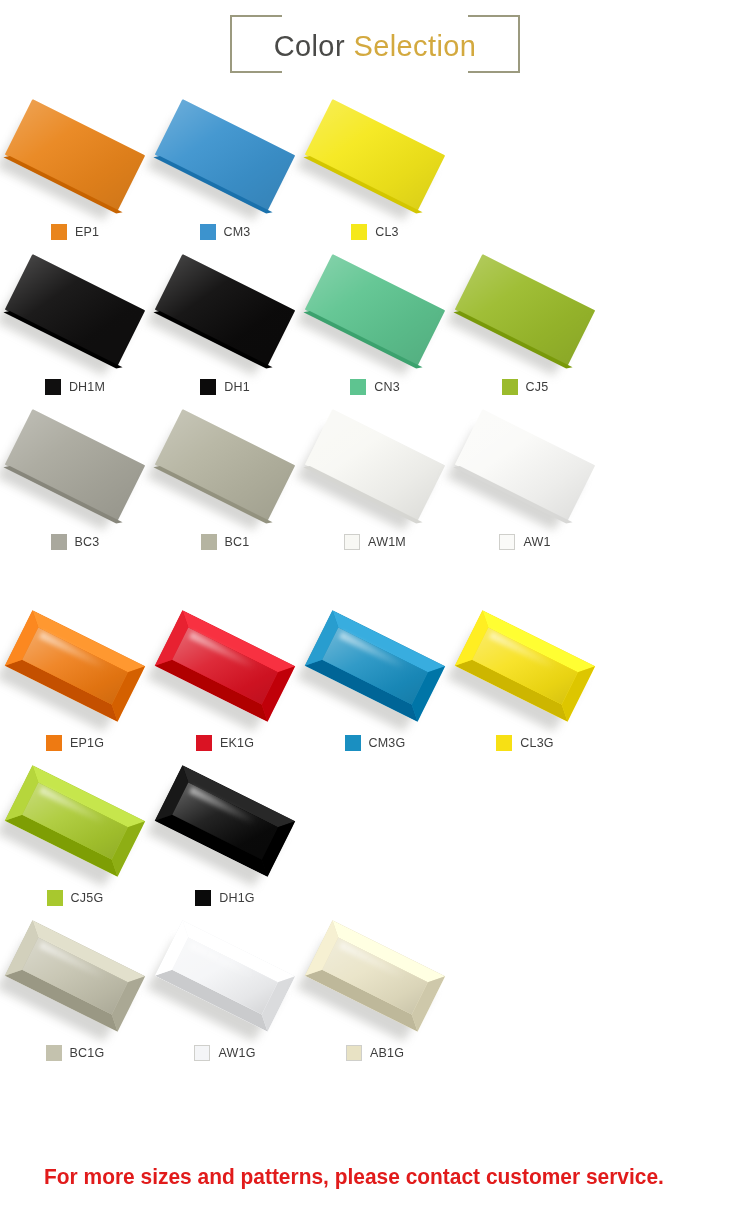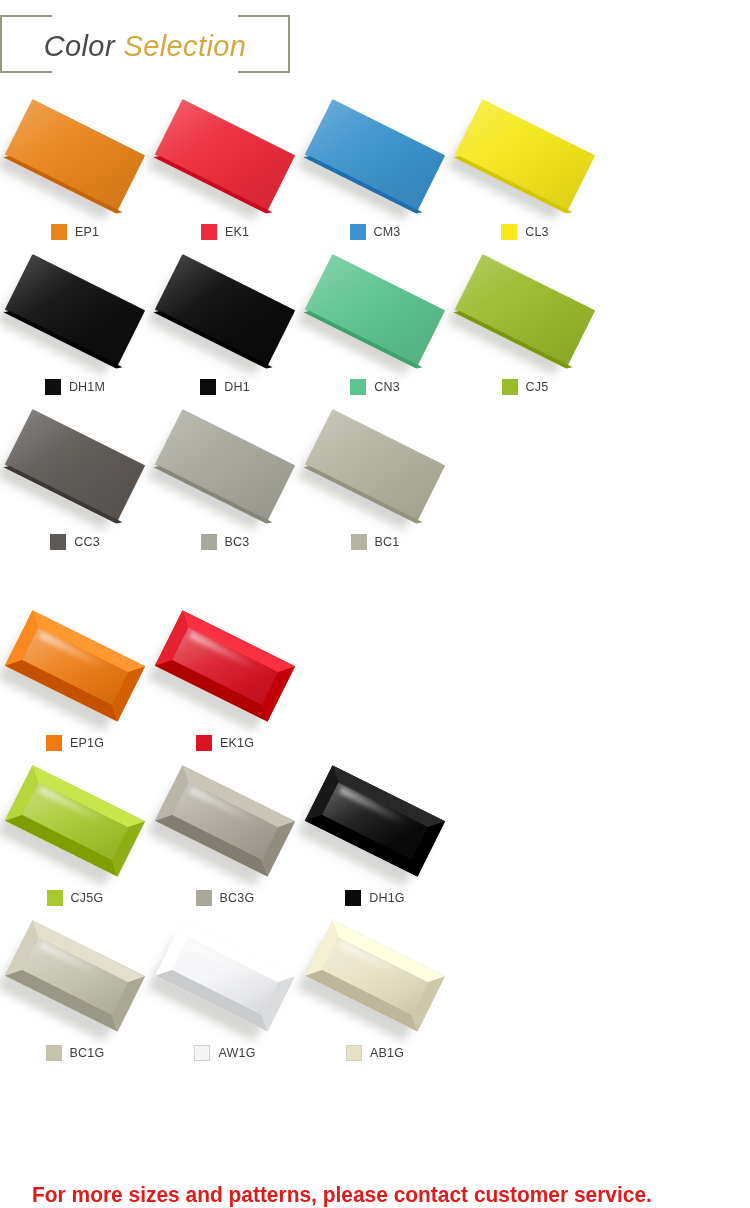--- a/index.html
+++ b/index.html
@@ -7,23 +7,22 @@
     width:750px;height:1208px;
     background:#ffffff;
     font-family:"Liberation Sans","DejaVu Sans",sans-serif;
     overflow:hidden;
     position:relative;
   }
 
   
   .header{
     height:92px;
-    display:flex;align-items:center;
+    display:flex;align-items:center;justify-content:center;
     position:relative;
-    font-style:italic;
   }
   .title-frame{
     position:relative;
     width:290px;height:62px;
     display:flex;align-items:center;justify-content:center;
   }
   .corner{position:absolute;width:52px;height:58px;pointer-events:none;}
   .corner i{position:absolute;background:#9b9a7f;display:block;}
   .corner.left{left:0;top:0;}
   .corner.left i.h-t{left:0;top:0;width:52px;height:2px;}
@@ -122,22 +121,22 @@
   .code{
     font-size:12.5px;color:#3d3d3d;white-space:nowrap;letter-spacing:.2px;
   }
   .cell.empty .tile-stage,.cell.empty .label-row{visibility:hidden;}
 
   .gap{height:46px;}
 
   
   .footer{
     position:absolute;left:0;right:0;bottom:0;height:62px;
-    display:flex;align-items:flex-end;
-    padding-left:32px;
+    display:flex;align-items:center;
+    padding-left:44px;
     box-sizing:border-box;
   }
   .footer-text{
     color:#e11b1b;
     font-size:22.5px;
     font-weight:bold;
     transform:scaleX(.93);
     transform-origin:left center;
     white-space:nowrap;
     font-family:"Liberation Sans","DejaVu Sans",sans-serif;
@@ -181,36 +180,20 @@
           <div class="label-row">
             <span class="chip" style="background: rgb(233, 133, 28);"></span>
             <span class="code">EP1</span>
           </div>
         </div>
         <div class="cell">
           <div class="tile-stage">
             <div class="tile-wrap">
               <div class="shadow"></div>
               <div class="tile-flat">
-                <div class="face" style="background: rgb(238, 43, 59);"></div>
-                <div class="sheen"></div>
-                <div class="edge-b" style="background: rgb(204, 9, 25);"></div>
-              </div>
-            </div>
-          </div>
-          <div class="label-row">
-            <span class="chip" style="background: rgb(238, 43, 59);"></span>
-            <span class="code">EK1</span>
-          </div>
-        </div>
-        <div class="cell">
-          <div class="tile-stage">
-            <div class="tile-wrap">
-              <div class="shadow"></div>
-              <div class="tile-flat">
                 <div class="face" style="background: rgb(60, 147, 206);"></div>
                 <div class="sheen"></div>
                 <div class="edge-b" style="background: rgb(26, 113, 172);"></div>
               </div>
             </div>
           </div>
           <div class="label-row">
             <span class="chip" style="background: rgb(60, 147, 206);"></span>
             <span class="code">CM3</span>
           </div>
@@ -297,36 +280,20 @@
             <span class="code">CJ5</span>
           </div>
         </div>
       </div>
       <div class="grid-row">
         <div class="cell">
           <div class="tile-stage">
             <div class="tile-wrap">
               <div class="shadow"></div>
               <div class="tile-flat">
-                <div class="face" style="background: rgb(95, 90, 86);"></div>
-                <div class="sheen"></div>
-                <div class="edge-b" style="background: rgb(61, 56, 52);"></div>
-              </div>
-            </div>
-          </div>
-          <div class="label-row">
-            <span class="chip" style="background: rgb(95, 90, 86);"></span>
-            <span class="code">CC3</span>
-          </div>
-        </div>
-        <div class="cell">
-          <div class="tile-stage">
-            <div class="tile-wrap">
-              <div class="shadow"></div>
-              <div class="tile-flat">
                 <div class="face" style="background: rgb(169, 168, 157);"></div>
                 <div class="sheen"></div>
                 <div class="edge-b" style="background: rgb(135, 134, 123);"></div>
               </div>
             </div>
           </div>
           <div class="label-row">
             <span class="chip" style="background: rgb(169, 168, 157);"></span>
             <span class="code">BC3</span>
           </div>
@@ -338,20 +305,52 @@
               <div class="tile-flat">
                 <div class="face" style="background: rgb(181, 180, 161);"></div>
                 <div class="sheen"></div>
                 <div class="edge-b" style="background: rgb(147, 146, 127);"></div>
               </div>
             </div>
           </div>
           <div class="label-row">
             <span class="chip" style="background: rgb(181, 180, 161);"></span>
             <span class="code">BC1</span>
+          </div>
+        </div>
+        <div class="cell">
+          <div class="tile-stage">
+            <div class="tile-wrap">
+              <div class="shadow"></div>
+              <div class="tile-flat">
+                <div class="face" style="background: rgb(248, 248, 244);"></div>
+                <div class="sheen"></div>
+                <div class="edge-b" style="background: rgb(214, 214, 210);"></div>
+              </div>
+            </div>
+          </div>
+          <div class="label-row">
+            <span class="chip bordered" style="background: rgb(248, 248, 244);"></span>
+            <span class="code">AW1M</span>
+          </div>
+        </div>
+        <div class="cell">
+          <div class="tile-stage">
+            <div class="tile-wrap">
+              <div class="shadow"></div>
+              <div class="tile-flat">
+                <div class="face" style="background: rgb(250, 250, 248);"></div>
+                <div class="sheen"></div>
+                <div class="edge-b" style="background: rgb(216, 216, 214);"></div>
+              </div>
+            </div>
+          </div>
+          <div class="label-row">
+            <span class="chip bordered" style="background: rgb(250, 250, 248);"></span>
+            <span class="code">AW1</span>
           </div>
         </div>
       </div>
     </div>
     <div class="gap"></div>
     <div class="section">
       <div class="grid-row">
         <div class="cell">
           <div class="tile-stage">
             <div class="tile-wrap">
@@ -385,20 +384,60 @@
                 <div class="bev-gloss"></div>
                 <div class="bev-hl"></div>
               </div>
             </div>
           </div>
           <div class="label-row">
             <span class="chip" style="background: rgb(218, 19, 35);"></span>
             <span class="code">EK1G</span>
           </div>
         </div>
+        <div class="cell">
+          <div class="tile-stage">
+            <div class="tile-wrap">
+              <div class="shadow"></div>
+              <div class="tile-bev">
+                <div class="bev-base" style="background: rgb(26, 143, 193); position: absolute; inset: 0px;"></div>
+                <div class="bev-top" style="background: rgb(56, 173, 223);"></div>
+                <div class="bev-bottom" style="background: rgb(0, 101, 151);"></div>
+                <div class="bev-left" style="background: rgb(40, 157, 207);"></div>
+                <div class="bev-right" style="background: rgb(0, 117, 167);"></div>
+                <div class="bev-gloss"></div>
+                <div class="bev-hl"></div>
+              </div>
+            </div>
+          </div>
+          <div class="label-row">
+            <span class="chip" style="background: rgb(26, 143, 193);"></span>
+            <span class="code">CM3G</span>
+          </div>
+        </div>
+        <div class="cell">
+          <div class="tile-stage">
+            <div class="tile-wrap">
+              <div class="shadow"></div>
+              <div class="tile-bev">
+                <div class="bev-base" style="background: rgb(247, 224, 20); position: absolute; inset: 0px;"></div>
+                <div class="bev-top" style="background: rgb(255, 254, 50);"></div>
+                <div class="bev-bottom" style="background: rgb(205, 182, 0);"></div>
+                <div class="bev-left" style="background: rgb(255, 238, 34);"></div>
+                <div class="bev-right" style="background: rgb(221, 198, 0);"></div>
+                <div class="bev-gloss"></div>
+                <div class="bev-hl"></div>
+              </div>
+            </div>
+          </div>
+          <div class="label-row">
+            <span class="chip" style="background: rgb(247, 224, 20);"></span>
+            <span class="code">CL3G</span>
+          </div>
+        </div>
       </div>
       <div class="grid-row">
         <div class="cell">
           <div class="tile-stage">
             <div class="tile-wrap">
               <div class="shadow"></div>
               <div class="tile-bev">
                 <div class="bev-base" style="background: rgb(168, 200, 46); position: absolute; inset: 0px;"></div>
                 <div class="bev-top" style="background: rgb(198, 230, 76);"></div>
                 <div class="bev-bottom" style="background: rgb(126, 158, 4);"></div>
@@ -412,40 +451,20 @@
           <div class="label-row">
             <span class="chip" style="background: rgb(168, 200, 46);"></span>
             <span class="code">CJ5G</span>
           </div>
         </div>
         <div class="cell">
           <div class="tile-stage">
             <div class="tile-wrap">
               <div class="shadow"></div>
               <div class="tile-bev">
-                <div class="bev-base" style="background: rgb(172, 167, 155); position: absolute; inset: 0px;"></div>
-                <div class="bev-top" style="background: rgb(202, 197, 185);"></div>
-                <div class="bev-bottom" style="background: rgb(130, 125, 113);"></div>
-                <div class="bev-left" style="background: rgb(186, 181, 169);"></div>
-                <div class="bev-right" style="background: rgb(146, 141, 129);"></div>
-                <div class="bev-gloss"></div>
-                <div class="bev-hl"></div>
-              </div>
-            </div>
-          </div>
-          <div class="label-row">
-            <span class="chip" style="background: rgb(172, 167, 155);"></span>
-            <span class="code">BC3G</span>
-          </div>
-        </div>
-        <div class="cell">
-          <div class="tile-stage">
-            <div class="tile-wrap">
-              <div class="shadow"></div>
-              <div class="tile-bev">
                 <div class="bev-base" style="background: rgb(10, 10, 10); position: absolute; inset: 0px;"></div>
                 <div class="bev-top" style="background: rgb(40, 40, 40);"></div>
                 <div class="bev-bottom" style="background: rgb(0, 0, 0);"></div>
                 <div class="bev-left" style="background: rgb(24, 24, 24);"></div>
                 <div class="bev-right" style="background: rgb(0, 0, 0);"></div>
                 <div class="bev-gloss"></div>
                 <div class="bev-hl"></div>
               </div>
             </div>
           </div>

